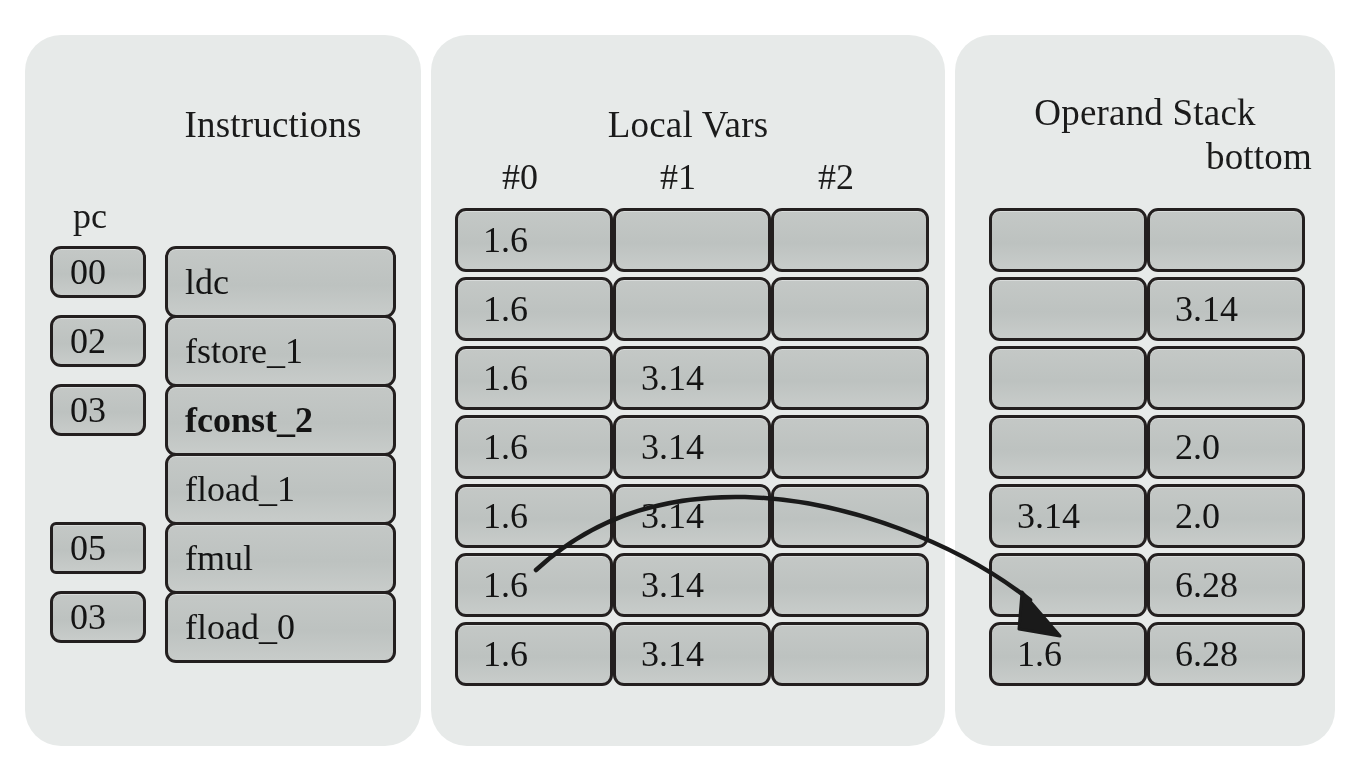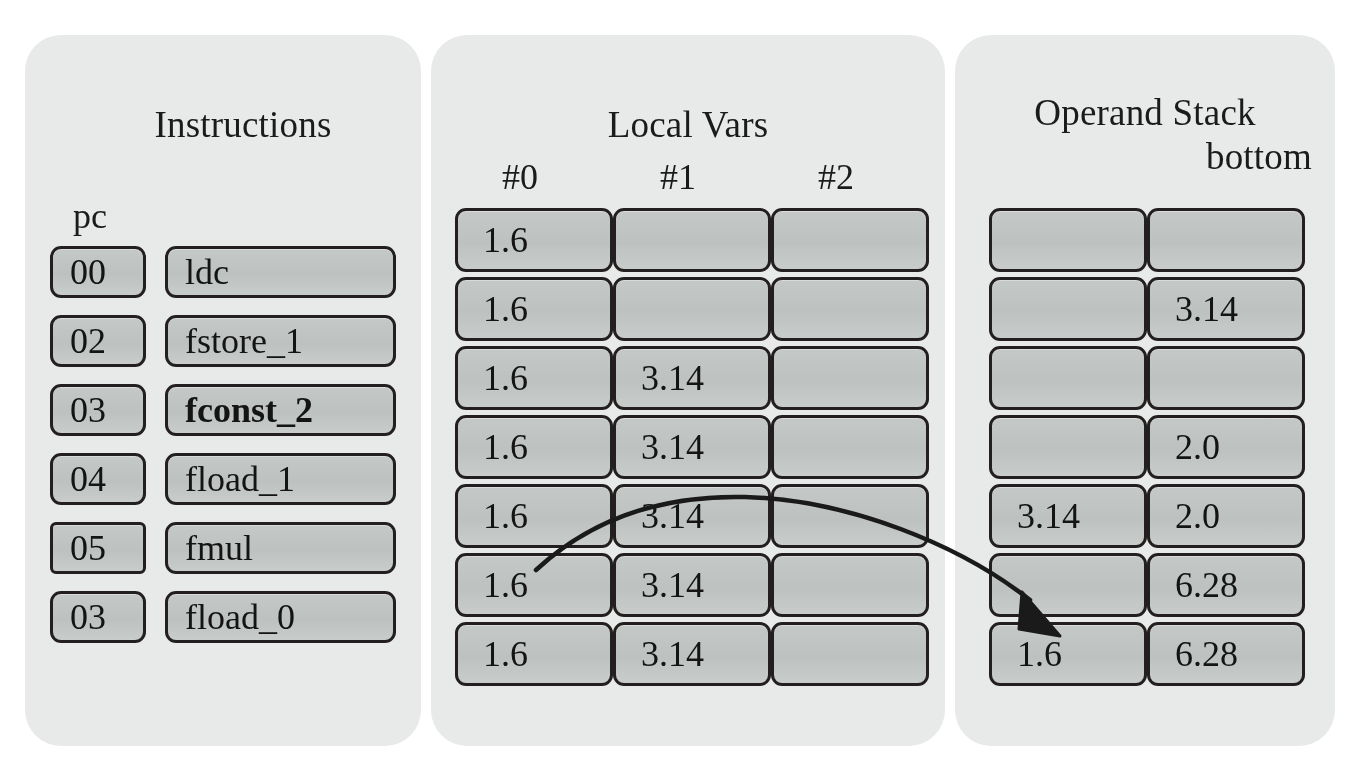--- a/index.html
+++ b/index.html
@@ -36,21 +36,21 @@
   
   .panel-title {
     position: absolute;
     text-align: center;
     font-size: 37px;
     color: #1b1b1b;
     line-height: 1.08;
     letter-spacing: 0.2px;
     white-space: nowrap;
   }
-  #title-instructions { left: 0; top: 70px; width: 436px; }
+  #title-instructions { left: 0; top: 70px; width: 436px; padding-left: 30px; }
   #title-localvars    { left: 0; top: 70px; width: 514px; }
   #title-stack-line1  { left: 0; top: 58px; width: 380px; }
   #title-stack-line2  {
     left: 0; top: 102px; width: 357px;
     text-align: right;
   }
 
   
   #pc-label {
     position: absolute;
@@ -87,21 +87,21 @@
     align-items: center;
     font-size: 36px;
     line-height: 1;
     box-shadow: 0 1px 0 rgba(255,255,255,0.35) inset;
   }
   .cell.pad-left { padding-left: 17px; }
   .cell.pad-left-sm { padding-left: 25px; }
 
   
   .pc-cell   { width: 96px;  height: 52px; }
-  .mnem-cell { width: 231px; height: 52px; }
+  .mnem-cell { width: 231px; height: 72px; }
 
   
   .lv-cell   { width: 158px; height: 64px; }
 
   
   .st-cell   { width: 158px; height: 64px; }
 
   
   #arrow-layer {
     position: absolute;
@@ -123,21 +123,20 @@
 
     <div class="cell pc-cell pad-left" style="left:25px; top:211px;">00</div>
     <div class="cell mnem-cell pad-left" style="left:140px; top:211px;">ldc</div>
 
     <div class="cell pc-cell pad-left" style="left:25px; top:280px;">02</div>
     <div class="cell mnem-cell pad-left" style="left:140px; top:280px;">fstore_1</div>
 
     <div class="cell pc-cell pad-left" style="left:25px; top:349px;">03</div>
     <div class="cell mnem-cell pad-left" style="left:140px; top:349px;font-weight:bold;">fconst_2</div>
 
-    <div class="cell pc-cell pad-left" style="left:25px; top:418px;">04</div>
     <div class="cell mnem-cell pad-left" style="left:140px; top:418px;">fload_1</div>
 
     <div class="cell pc-cell pad-left" style="left:25px; top:487px;border-radius:6px;">05</div>
     <div class="cell mnem-cell pad-left" style="left:140px; top:487px;">fmul</div>
 
     <div class="cell pc-cell pad-left" style="left:25px; top:556px;">03</div>
     <div class="cell mnem-cell pad-left" style="left:140px; top:556px;">fload_0</div>
   </div>
 
   <div class="panel" id="panel-localvars">

